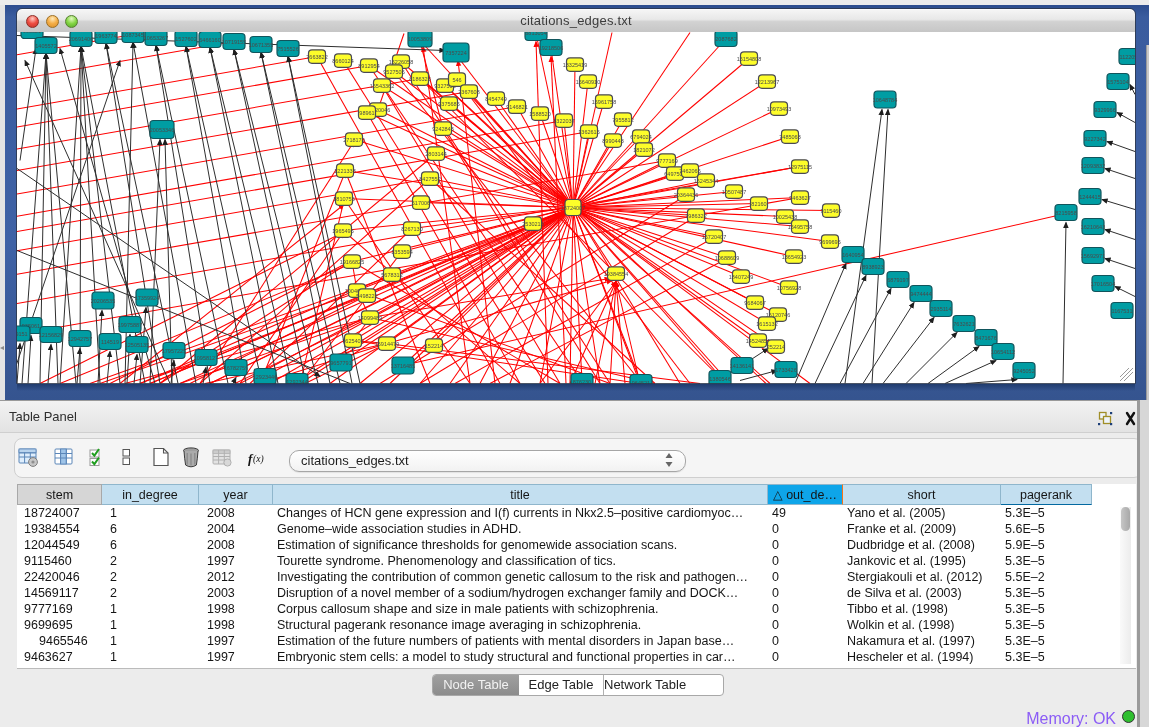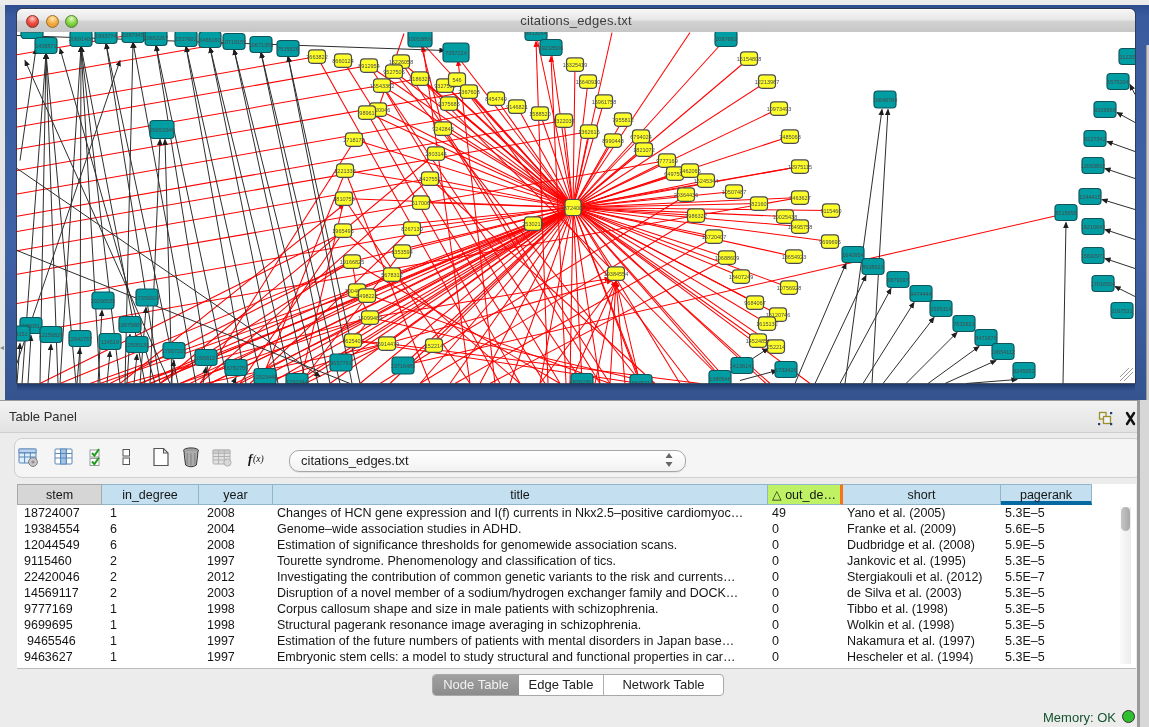--- a/index.html
+++ b/index.html
@@ -634,23 +634,23 @@
  <path d="M6 1 L9.5 6 H2.5 z" fill="#666"></path>
     <path d="M6 15 L9.5 10 H2.5 z" fill="#666"></path>
 </svg>
 
 <div class="abs" style="left:17px;top:484px;width:1119px;height:184px;background:#ffffff;border-bottom:1px solid #bbb"></div>
 <div class="abs" style="font-size:12.5px;color:#151515">
 <div style="position:absolute;left:17px;top:484px;width:85px;height:21px;line-height:21px;text-align:center;background:#d6d6d6;border-right:1px solid #a8a8a8;border-top:1px solid #a8a8a8;border-bottom:1px solid #a8a8a8;box-sizing:border-box;border-left:1px solid #a8a8a8;">stem</div>
     <div style="position:absolute;left:102px;top:484px;width:97px;height:21px;line-height:21px;text-align:center;background:#c3dff0;border-right:1px solid #8fb6cc;border-top:1px solid #8fb6cc;border-bottom:1px solid #8fb6cc;box-sizing:border-box;">in_degree</div>
     <div style="position:absolute;left:199px;top:484px;width:74px;height:21px;line-height:21px;text-align:center;background:#c3dff0;border-right:1px solid #8fb6cc;border-top:1px solid #8fb6cc;border-bottom:1px solid #8fb6cc;box-sizing:border-box;">year</div>
     <div style="position:absolute;left:273px;top:484px;width:495px;height:21px;line-height:21px;text-align:center;background:#c3dff0;border-right:1px solid #8fb6cc;border-top:1px solid #8fb6cc;border-bottom:1px solid #8fb6cc;box-sizing:border-box;">title</div>
-    <div style="position:absolute;left:768px;top:484px;width:75px;height:21px;line-height:21px;text-align:center;background:#bef264;border-right:3px solid #f97316;border-top:1px solid #8fb6cc;border-bottom:1px solid #8fb6cc;box-sizing:border-box;">△ out_de…</div>
+    <div style="position:absolute;left:768px;top:484px;width:75px;height:21px;line-height:21px;text-align:center;background:#0ea5e9;border-right:1px solid #f97316;border-top:1px solid #8fb6cc;border-bottom:1px solid #8fb6cc;box-sizing:border-box;">△ out_de…</div>
     <div style="position:absolute;left:843px;top:484px;width:158px;height:21px;line-height:21px;text-align:center;background:#c3dff0;border-right:1px solid #8fb6cc;border-top:1px solid #8fb6cc;border-bottom:1px solid #8fb6cc;box-sizing:border-box;">short</div>
-    <div style="position:absolute;left:1001px;top:484px;width:91px;height:21px;line-height:21px;text-align:center;background:#c3dff0;border-right:1px solid #8fb6cc;border-top:1px solid #8fb6cc;border-bottom:4px solid #0369a1;box-sizing:border-box;">pagerank</div>
+    <div style="position:absolute;left:1001px;top:484px;width:91px;height:21px;line-height:21px;text-align:center;background:#c3dff0;border-right:1px solid #8fb6cc;border-top:1px solid #8fb6cc;border-bottom:1px solid #0369a1;box-sizing:border-box;">pagerank</div>
 <div style="position:absolute;left:17px;top:506px;width:78px;height:16px;overflow:hidden;white-space:nowrap;padding-left:7px">18724007</div>
     <div style="position:absolute;left:102px;top:506px;width:89px;height:16px;overflow:hidden;white-space:nowrap;padding-left:8px">1</div>
     <div style="position:absolute;left:199px;top:506px;width:66px;height:16px;overflow:hidden;white-space:nowrap;padding-left:8px">2008</div>
     <div style="position:absolute;left:273px;top:506px;width:491px;height:16px;overflow:hidden;white-space:nowrap;padding-left:4px">Changes of HCN gene expression and I(f) currents in Nkx2.5–positive cardiomyoc…</div>
     <div style="position:absolute;left:768px;top:506px;width:71px;height:16px;overflow:hidden;white-space:nowrap;padding-left:4px">49</div>
     <div style="position:absolute;left:843px;top:506px;width:154px;height:16px;overflow:hidden;white-space:nowrap;padding-left:4px">Yano et al. (2005)</div>
     <div style="position:absolute;left:1001px;top:506px;width:87px;height:16px;overflow:hidden;white-space:nowrap;padding-left:4px">5.3E–5</div>
     <div style="position:absolute;left:17px;top:522px;width:78px;height:16px;overflow:hidden;white-space:nowrap;padding-left:7px">19384554</div>
     <div style="position:absolute;left:102px;top:522px;width:89px;height:16px;overflow:hidden;white-space:nowrap;padding-left:8px">6</div>
     <div style="position:absolute;left:199px;top:522px;width:66px;height:16px;overflow:hidden;white-space:nowrap;padding-left:8px">2004</div>
@@ -668,24 +668,24 @@
     <div style="position:absolute;left:17px;top:554px;width:78px;height:16px;overflow:hidden;white-space:nowrap;padding-left:7px">9115460</div>
     <div style="position:absolute;left:102px;top:554px;width:89px;height:16px;overflow:hidden;white-space:nowrap;padding-left:8px">2</div>
     <div style="position:absolute;left:199px;top:554px;width:66px;height:16px;overflow:hidden;white-space:nowrap;padding-left:8px">1997</div>
     <div style="position:absolute;left:273px;top:554px;width:491px;height:16px;overflow:hidden;white-space:nowrap;padding-left:4px">Tourette syndrome. Phenomenology and classification of tics.</div>
     <div style="position:absolute;left:768px;top:554px;width:71px;height:16px;overflow:hidden;white-space:nowrap;padding-left:4px">0</div>
     <div style="position:absolute;left:843px;top:554px;width:154px;height:16px;overflow:hidden;white-space:nowrap;padding-left:4px">Jankovic et al. (1995)</div>
     <div style="position:absolute;left:1001px;top:554px;width:87px;height:16px;overflow:hidden;white-space:nowrap;padding-left:4px">5.3E–5</div>
     <div style="position:absolute;left:17px;top:570px;width:78px;height:16px;overflow:hidden;white-space:nowrap;padding-left:7px">22420046</div>
     <div style="position:absolute;left:102px;top:570px;width:89px;height:16px;overflow:hidden;white-space:nowrap;padding-left:8px">2</div>
     <div style="position:absolute;left:199px;top:570px;width:66px;height:16px;overflow:hidden;white-space:nowrap;padding-left:8px">2012</div>
-    <div style="position:absolute;left:273px;top:570px;width:491px;height:16px;overflow:hidden;white-space:nowrap;padding-left:4px">Investigating the contribution of common genetic variants to the risk and currents…</div>
+    <div style="position:absolute;left:273px;top:570px;width:491px;height:16px;overflow:hidden;white-space:nowrap;padding-left:4px">Investigating the contribution of common genetic callosum to the risk and pathogen…</div>
     <div style="position:absolute;left:768px;top:570px;width:71px;height:16px;overflow:hidden;white-space:nowrap;padding-left:4px">0</div>
     <div style="position:absolute;left:843px;top:570px;width:154px;height:16px;overflow:hidden;white-space:nowrap;padding-left:4px">Stergiakouli et al. (2012)</div>
-    <div style="position:absolute;left:1001px;top:570px;width:87px;height:16px;overflow:hidden;white-space:nowrap;padding-left:4px">5.5E–7</div>
+    <div style="position:absolute;left:1001px;top:570px;width:87px;height:16px;overflow:hidden;white-space:nowrap;padding-left:4px">5.5E–2</div>
     <div style="position:absolute;left:17px;top:586px;width:78px;height:16px;overflow:hidden;white-space:nowrap;padding-left:7px">14569117</div>
     <div style="position:absolute;left:102px;top:586px;width:89px;height:16px;overflow:hidden;white-space:nowrap;padding-left:8px">2</div>
     <div style="position:absolute;left:199px;top:586px;width:66px;height:16px;overflow:hidden;white-space:nowrap;padding-left:8px">2003</div>
     <div style="position:absolute;left:273px;top:586px;width:491px;height:16px;overflow:hidden;white-space:nowrap;padding-left:4px">Disruption of a novel member of a sodium/hydrogen exchanger family and DOCK…</div>
     <div style="position:absolute;left:768px;top:586px;width:71px;height:16px;overflow:hidden;white-space:nowrap;padding-left:4px">0</div>
     <div style="position:absolute;left:843px;top:586px;width:154px;height:16px;overflow:hidden;white-space:nowrap;padding-left:4px">de Silva et al. (2003)</div>
     <div style="position:absolute;left:1001px;top:586px;width:87px;height:16px;overflow:hidden;white-space:nowrap;padding-left:4px">5.3E–5</div>
     <div style="position:absolute;left:17px;top:602px;width:78px;height:16px;overflow:hidden;white-space:nowrap;padding-left:7px">9777169</div>
     <div style="position:absolute;left:102px;top:602px;width:89px;height:16px;overflow:hidden;white-space:nowrap;padding-left:8px">1</div>
     <div style="position:absolute;left:199px;top:602px;width:66px;height:16px;overflow:hidden;white-space:nowrap;padding-left:8px">1998</div>
@@ -693,21 +693,21 @@
     <div style="position:absolute;left:768px;top:602px;width:71px;height:16px;overflow:hidden;white-space:nowrap;padding-left:4px">0</div>
     <div style="position:absolute;left:843px;top:602px;width:154px;height:16px;overflow:hidden;white-space:nowrap;padding-left:4px">Tibbo et al. (1998)</div>
     <div style="position:absolute;left:1001px;top:602px;width:87px;height:16px;overflow:hidden;white-space:nowrap;padding-left:4px">5.3E–5</div>
     <div style="position:absolute;left:17px;top:618px;width:78px;height:16px;overflow:hidden;white-space:nowrap;padding-left:7px">9699695</div>
     <div style="position:absolute;left:102px;top:618px;width:89px;height:16px;overflow:hidden;white-space:nowrap;padding-left:8px">1</div>
     <div style="position:absolute;left:199px;top:618px;width:66px;height:16px;overflow:hidden;white-space:nowrap;padding-left:8px">1998</div>
     <div style="position:absolute;left:273px;top:618px;width:491px;height:16px;overflow:hidden;white-space:nowrap;padding-left:4px">Structural pagerank resonance image averaging in schizophrenia.</div>
     <div style="position:absolute;left:768px;top:618px;width:71px;height:16px;overflow:hidden;white-space:nowrap;padding-left:4px">0</div>
     <div style="position:absolute;left:843px;top:618px;width:154px;height:16px;overflow:hidden;white-space:nowrap;padding-left:4px">Wolkin et al. (1998)</div>
     <div style="position:absolute;left:1001px;top:618px;width:87px;height:16px;overflow:hidden;white-space:nowrap;padding-left:4px">5.3E–5</div>
-    <div style="position:absolute;left:7px;top:634px;width:78px;height:16px;overflow:hidden;white-space:nowrap;padding-left:20px">9465546</div>
+    <div style="position:absolute;left:19px;top:634px;width:78px;height:16px;overflow:hidden;white-space:nowrap;padding-left:20px">9465546</div>
     <div style="position:absolute;left:102px;top:634px;width:89px;height:16px;overflow:hidden;white-space:nowrap;padding-left:8px">1</div>
     <div style="position:absolute;left:199px;top:634px;width:66px;height:16px;overflow:hidden;white-space:nowrap;padding-left:8px">1997</div>
     <div style="position:absolute;left:273px;top:634px;width:491px;height:16px;overflow:hidden;white-space:nowrap;padding-left:4px">Estimation of the future numbers of patients with mental disorders in Japan base…</div>
     <div style="position:absolute;left:768px;top:634px;width:71px;height:16px;overflow:hidden;white-space:nowrap;padding-left:4px">0</div>
     <div style="position:absolute;left:843px;top:634px;width:154px;height:16px;overflow:hidden;white-space:nowrap;padding-left:4px">Nakamura et al. (1997)</div>
     <div style="position:absolute;left:1001px;top:634px;width:87px;height:16px;overflow:hidden;white-space:nowrap;padding-left:4px">5.3E–5</div>
     <div style="position:absolute;left:17px;top:650px;width:78px;height:16px;overflow:hidden;white-space:nowrap;padding-left:7px">9463627</div>
     <div style="position:absolute;left:102px;top:650px;width:89px;height:16px;overflow:hidden;white-space:nowrap;padding-left:8px">1</div>
     <div style="position:absolute;left:199px;top:650px;width:66px;height:16px;overflow:hidden;white-space:nowrap;padding-left:8px">1997</div>
     <div style="position:absolute;left:273px;top:650px;width:491px;height:16px;overflow:hidden;white-space:nowrap;padding-left:4px">Embryonic stem cells: a model to study structural and functional properties in car…</div>
@@ -718,17 +718,17 @@
 
 <div class="abs" style="left:1120px;top:507px;width:11px;height:157px;background:linear-gradient(90deg,#fafafa,#ececec)"></div>
 <div class="abs" style="left:1121px;top:507px;width:9px;height:24px;background:linear-gradient(90deg,#c6c6c6,#a8a8a8);border-radius:5px"></div>
 
 <div class="abs" style="left:1137px;top:400px;width:3px;height:327px;background:#9a9a9a"></div>
 <div class="abs" style="left:1140px;top:400px;width:9px;height:327px;background:#d7d7d7"></div>
 
 <div class="abs" style="left:432px;top:674px;width:290px;height:20px;background:#ffffff;border:1px solid #a8a8a8;border-radius:4px;overflow:hidden;font-size:13px;color:#222">
   <div class="abs" style="left:0;top:0;width:86px;height:20px;background:linear-gradient(180deg,#a0a0a0,#8c8c8c);color:#f2f2f2;text-align:center;line-height:20px">Node Table</div>
   <div class="abs" style="left:86px;top:0;width:84px;height:20px;border-right:1px solid #b0b0b0;text-align:center;line-height:20px">Edge Table</div>
-  <div class="abs" style="left:171px;top:0;width:119px;height:36px;text-align:center;line-height:20px">Network Table</div>
+  <div class="abs" style="left:171px;top:0;width:119px;height:36px;text-align:left;line-height:20px">Network Table</div>
 </div>
 
-<div class="abs" style="left:1020px;top:710px;width:96px;text-align:right;font-size:13px;color:#14532d">Memory: OK</div>
+<div class="abs" style="left:1020px;top:710px;width:96px;text-align:right;font-size:16px;color:#8b5cf6">Memory: OK</div>
 <div class="abs" style="left:1122px;top:710px;width:11px;height:11px;border-radius:50%;background:#2fbf2f;border:1px solid #333"></div>
 
 </body></html>

